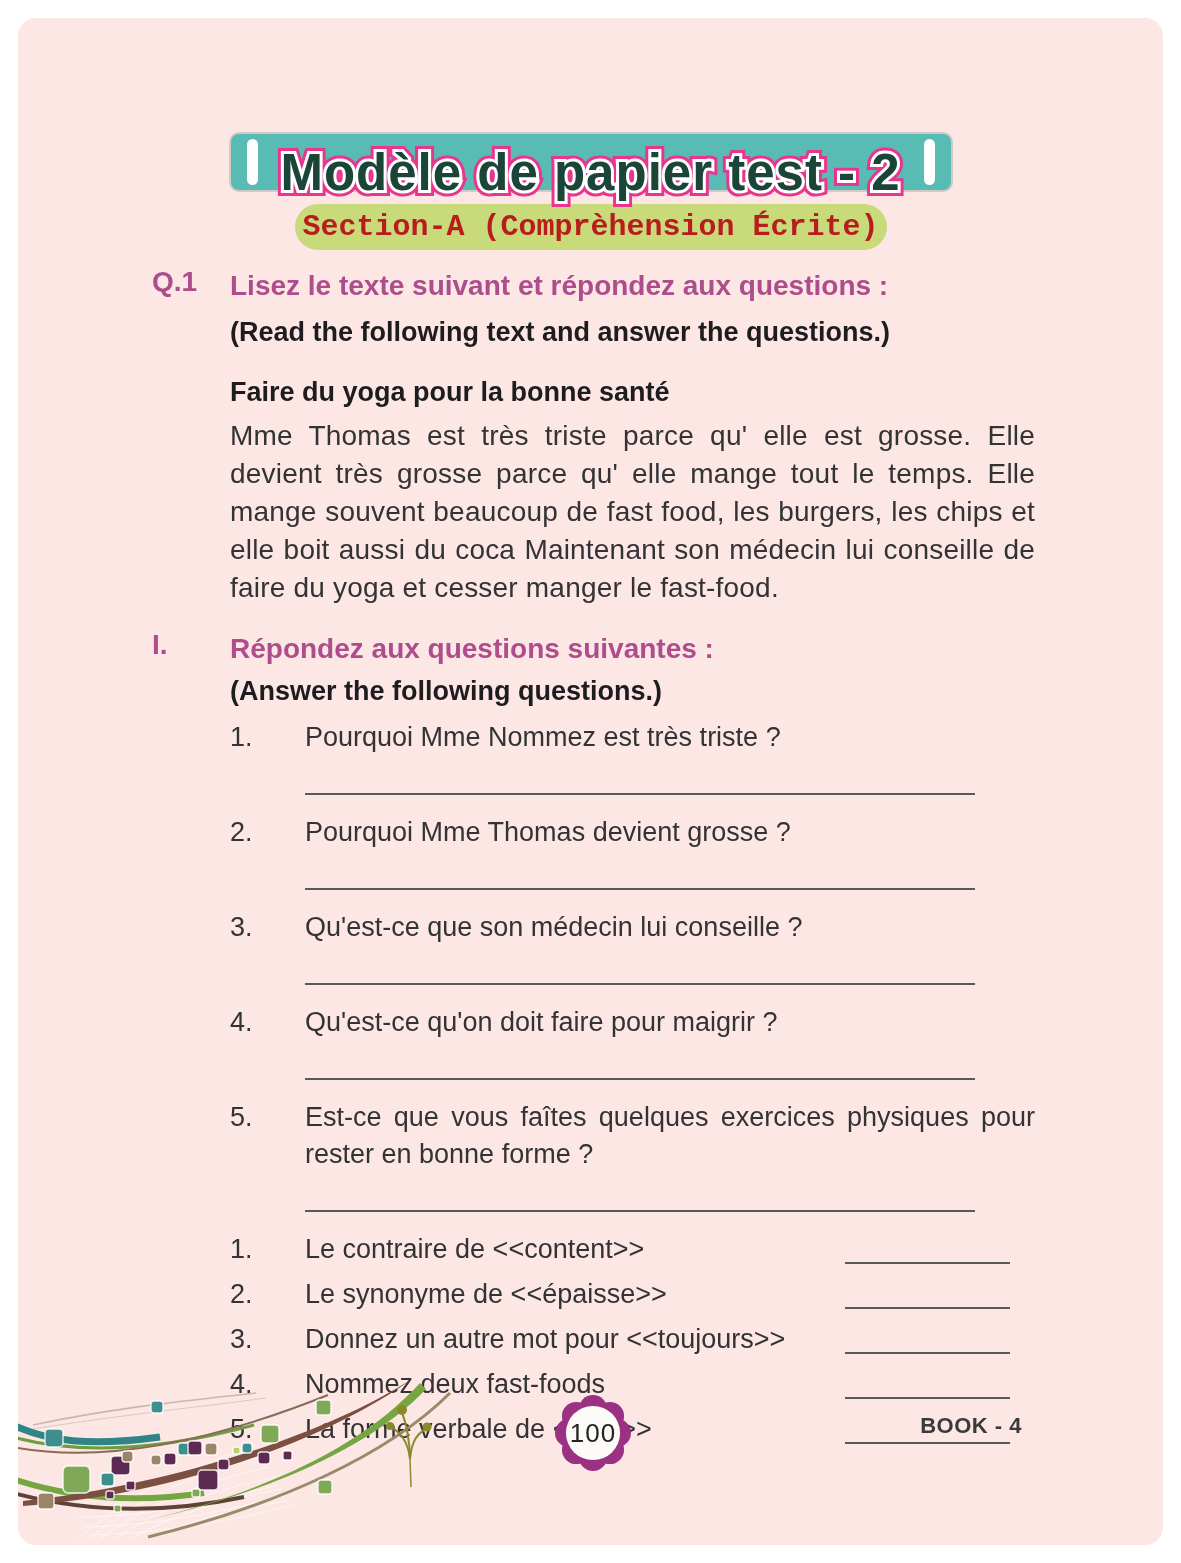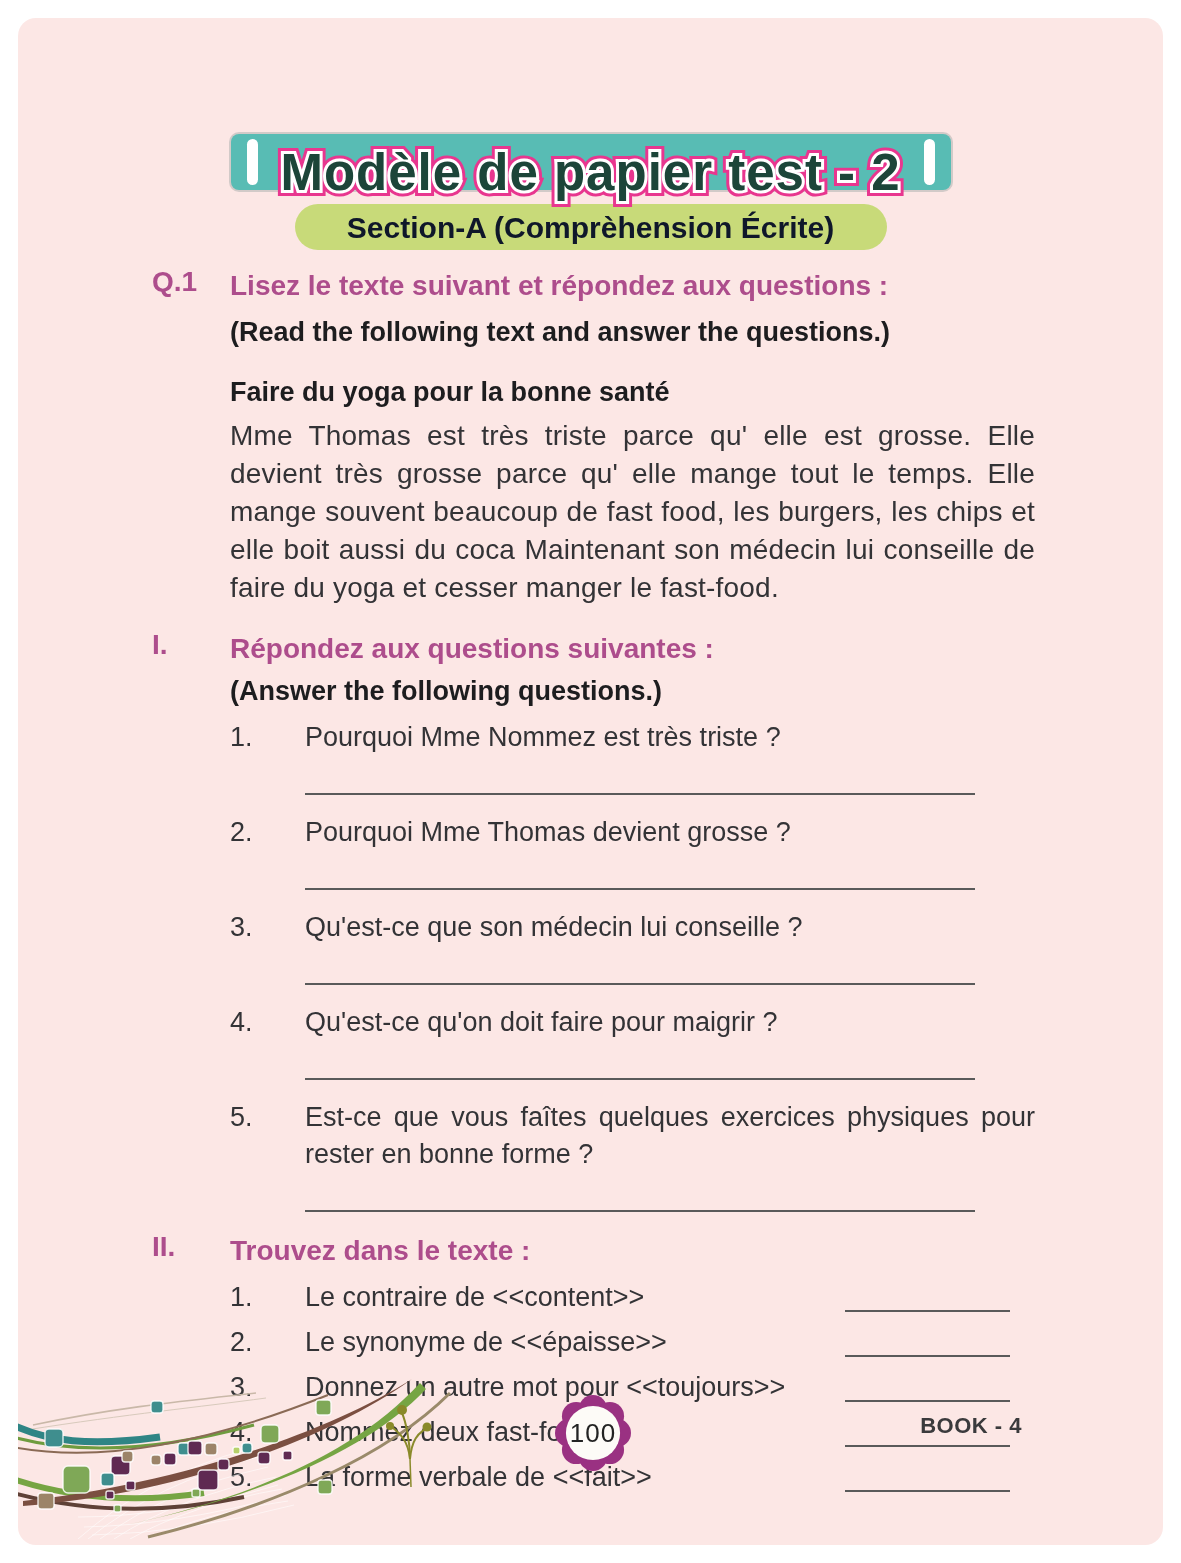--- a/index.html
+++ b/index.html
@@ -26,21 +26,21 @@
     font-size:51px; font-weight:bold; letter-spacing:1px; white-space:nowrap;
   }
   .layer.outline-pink  { -webkit-text-stroke:12px var(--title_outline,#e8368f); color:var(--title_outline,#e8368f); }
   .layer.outline-white { -webkit-text-stroke:6px #ffffff; color:#ffffff; }
   .layer.fill          { color:var(--title_fill,#1c4539); }
 
   
   .section-pill {
     margin:14px auto 0; width:592px; height:46px; border-radius:24px;
     background:var(--pill_green,#c8da79);
-    text-align:center; line-height:47px; font-size:30px; font-weight:bold; color:#0f172a;
+    text-align:center; line-height:47px; font-size:30px; font-weight:bold; color:#b91c1c;font-family:Liberation Mono, monospace;
   }
 
   
   .content { margin:16px 128px 0 134px; color:#2c2c2c; }
   .row { display:flex; align-items:flex-start; }
   .lbl {
     flex:0 0 78px; font-weight:bold; font-size:28px;
     color:var(--heading_magenta,#ad4d8c);
   }
   .heading-fr { font-weight:bold; font-size:28px; color:var(--heading_magenta,#ad4d8c); line-height:40px; }
@@ -147,24 +147,20 @@
       </div>
       <div class="q-item">
         <div class="q-row">
           <span class="q-num">5.</span>
           <span class="q-text">Est-ce que vous faîtes quelques  exercices physiques pour rester en bonne forme ?</span>
         </div>
         <div class="answer-line"></div>
       </div>
     </div>
 
-    <div class="row part-heading" style="margin-top:6px;">
-      <span class="lbl">II.</span>
-      <span class="heading-fr">Trouvez dans le texte :</span>
-    </div>
 
     <div class="find-list">
       <div class="find-row">
         <span class="q-num">1.</span>
         <span class="find-text">Le contraire de &lt;&lt;content&gt;&gt;</span>
         <span class="blank-line"></span>
       </div>
       <div class="find-row">
         <span class="q-num">2.</span>
         <span class="find-text">Le synonyme de &lt;&lt;épaisse&gt;&gt;</span>

